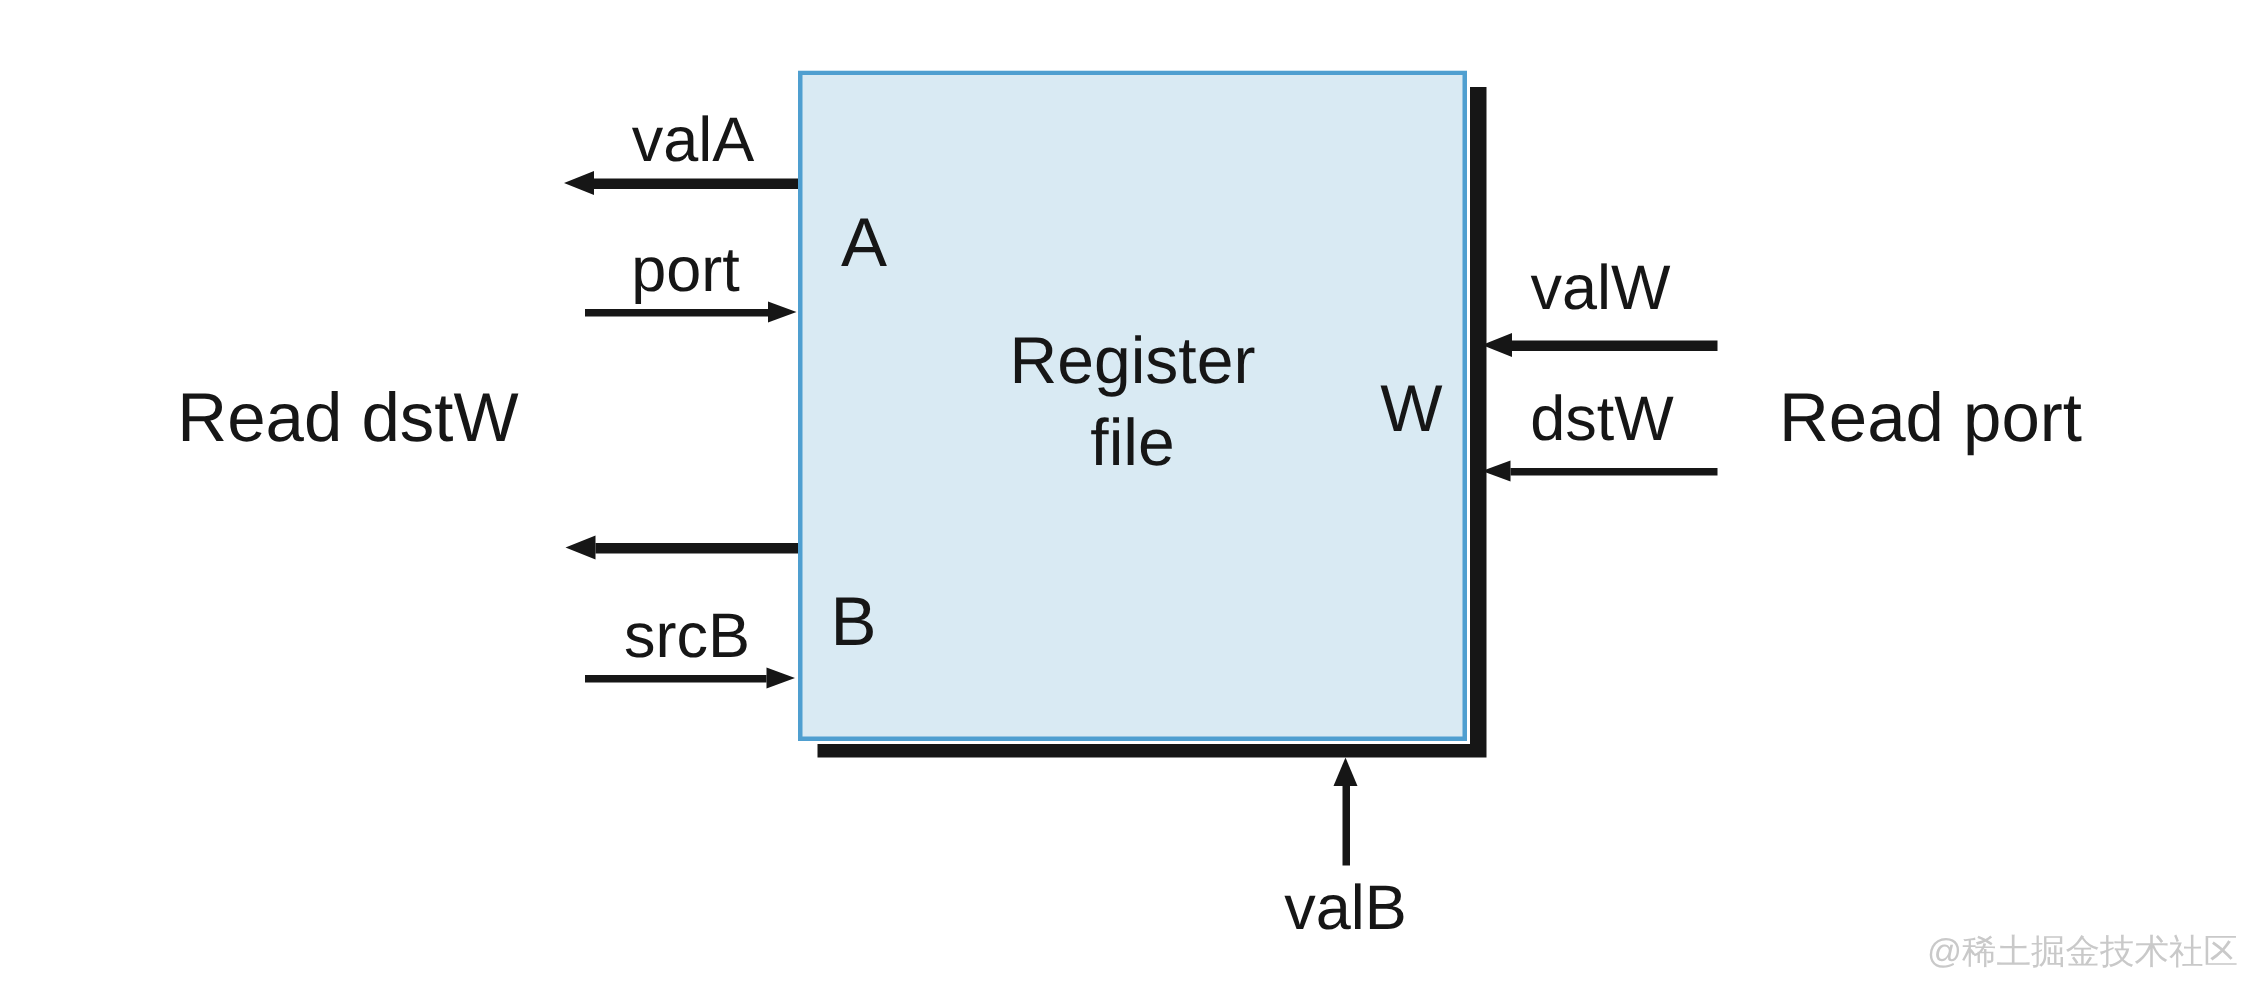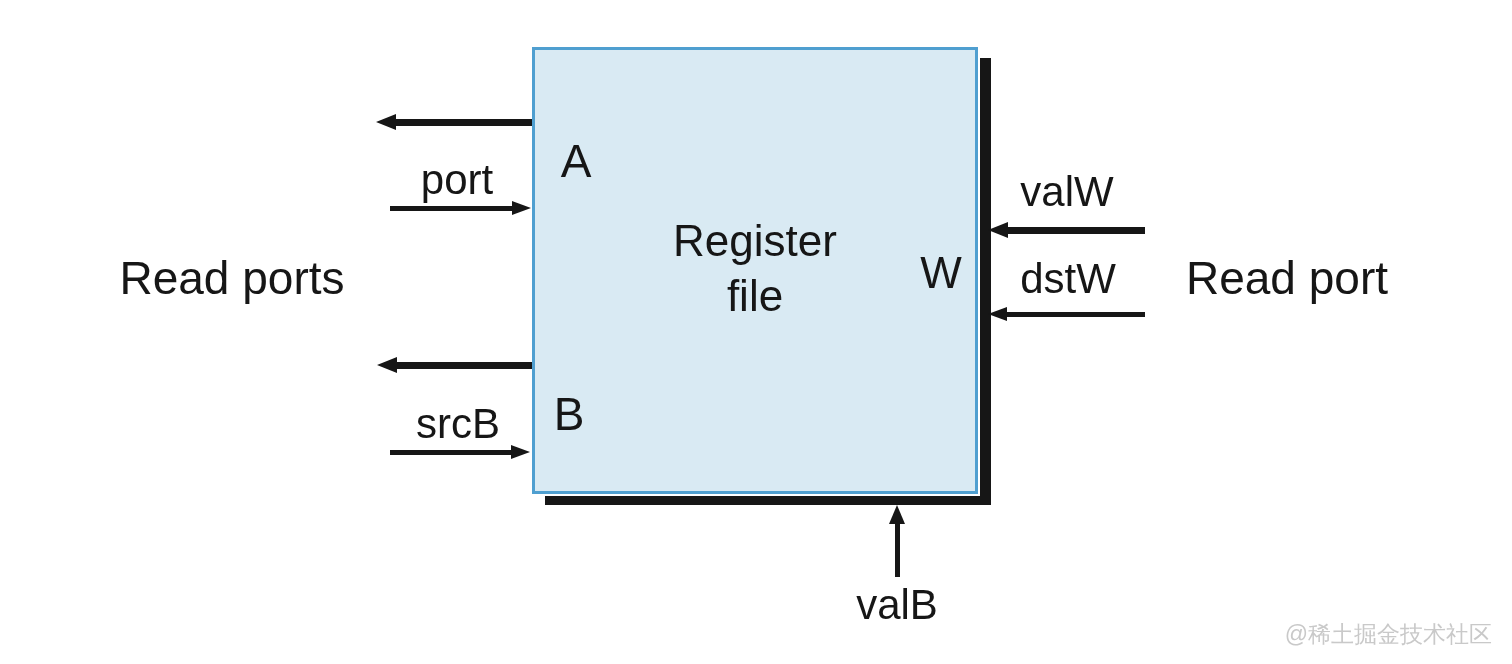--- a/index.html
+++ b/index.html
@@ -135,23 +135,24 @@
 
   <div class="block"></div>
   <div class="block-title">
     <span>Register</span>
     <span>file</span>
   </div>
   <div class="port-letter port-a">A</div>
   <div class="port-letter port-b">B</div>
   <div class="port-letter port-w">W</div>
 
-  <div class="heading heading-read">Read ports</div>
+  <div class="heading heading-read">Read dstW</div>
   <div class="heading heading-write">Read port</div>
 
+  <div class="sig-label l-valA">valA</div>
   <div class="arrow-h thick a-valA">
     <div class="head-l"></div>
     <div class="shaft"></div>
   </div>
 
   <div class="sig-label l-srcA">port</div>
   <div class="arrow-h thin a-srcA">
     <div class="shaft"></div>
     <div class="head-r"></div>
   </div>

